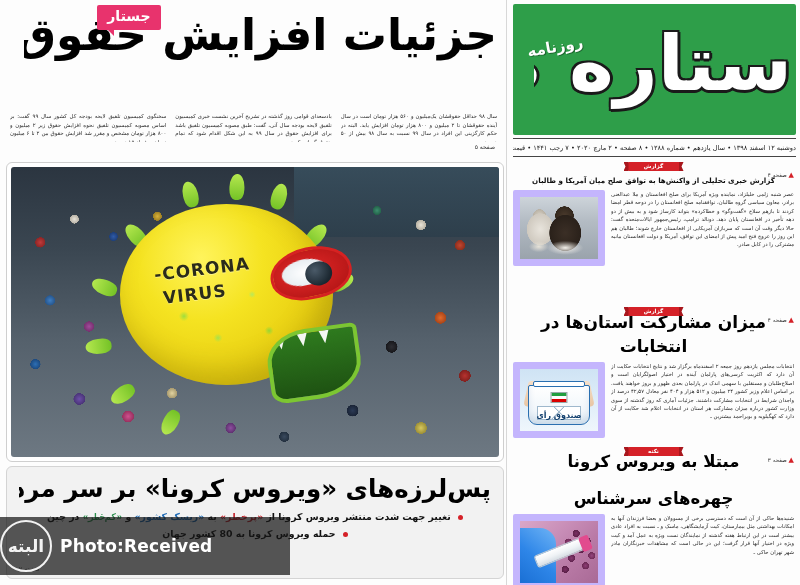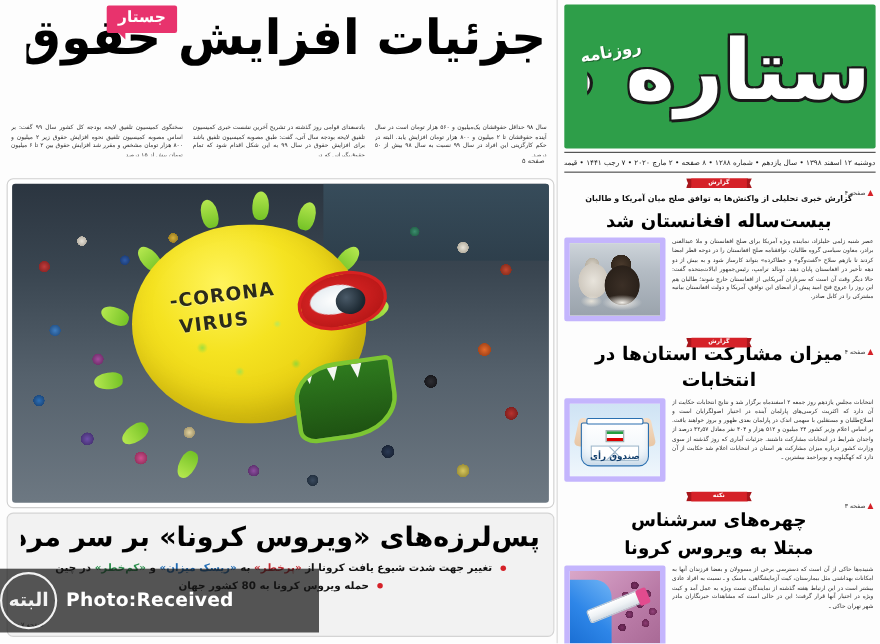--- a/index.html
+++ b/index.html
@@ -245,21 +245,21 @@
 
   .sb-body {
     display: flex;
     flex-direction: row-reverse;
     gap: 6px;
     margin-top: 4px;
   }
   .sb-photo {
     flex: 0 0 92px;
     height: 76px;
-    border: 5px solid #c4b5fd;
+    border: 7px solid #c4b5fd;
     border-radius: 2px;
     overflow: hidden;
     position: relative;
   }
   .sb-text {
     flex: 1;
     font-size: 5.3px;
     line-height: 8.4px;
     color: #2a2a2a;
     text-align: justify;
@@ -560,21 +560,21 @@
   .bullet .dot {
     display: inline-block;
     width: 5px; height: 5px;
     border-radius: 50%;
     background: #d52128;
     vertical-align: middle;
     margin-left: 4px;
   }
   .b-risk-high   { color: #c4262e; }
   .b-risk-mid    { color: #1f6bb5; }
-  .b-risk-low    { color: #2a8f4c; }
+  .b-risk-low    { color: #2a8f4c; font-family: Liberation Mono, monospace; }
   .bottom-pagemark {
     position: absolute;
     bottom: 6px;
     left: 12px;
     font-size: 6px;
     color: #444;
   }
 
   
   .watermark {
@@ -656,21 +656,20 @@
 
   <div class="sidebar">
 
     <div class="sb-story sb-1">
       <div class="sec-tag">گزارش</div>
       <div class="pagemark">
         <span class="arrow">▲</span>
         <span>صفحه ۴</span>
       </div>
       <div class="sb-kicker">گزارش خبری تحلیلی از واکنش‌ها به توافق صلح میان آمریکا و طالبان</div>
-      <div class="sb-head two-line">بیست‌ساله افغانستان شد</div>
       <div class="sb-body">
         <div class="sb-photo">
           <div class="photo-taliban"></div>
         </div>
         <div class="sb-text">عصر شنبه زلمی خلیلزاد، نماینده ویژه آمریکا برای صلح افغانستان و ملا عبدالغنی برادر، معاون سیاسی گروه طالبان، توافقنامه صلح افغانستان را در دوحه قطر امضا کردند تا بازهم سلاح «گفت‌وگو» و خطاکرده» بتواند کارساز شود و به بیش از دو دهه تأخیر در افغانستان پایان دهد. دونالد ترامپ، رئیس‌جمهور ایالات‌متحده گفت: حالا دیگر وقت آن است که سربازان آمریکایی از افغانستان خارج شوند؛ طالبان هم این روز را عروج فتح امید پیش از امضای این توافق، آمریکا و دولت افغانستان بیانیه مشترکی را در کابل صادر.</div>
       </div>
     </div>
 
     <div class="sb-story sb-2">
       <div class="sec-tag">گزارش</div>
@@ -695,22 +694,22 @@
         <div class="sb-text">انتخابات مجلس یازدهم روز جمعه ۲ اسفندماه برگزار شد و نتایج انتخابات حکایت از آن دارد که اکثریت کرسی‌های پارلمان آینده در اختیار اصولگرایان است و اصلاح‌طلبان و مستقلین با سهمی اندک در پارلمان بعدی ظهور و بروز خواهند یافت. بر اساس اعلام وزیر کشور ۲۴ میلیون و ۵۱۲ هزار و ۴۰۴ نفر معادل ۴۲٫۵۷ درصد از واجدان شرایط در انتخابات مشارکت داشتند. جزئیات آماری که روز گذشته از سوی وزارت کشور درباره میزان مشارکت هر استان در انتخابات اعلام شد حکایت از آن دارد که کهگیلویه و بویراحمد بیشترین ـ</div>
       </div>
     </div>
 
     <div class="sb-story sb-3">
       <div class="sec-tag">نکته</div>
       <div class="pagemark">
         <span class="arrow">▲</span>
         <span>صفحه ۳</span>
       </div>
+      <div class="sb-head two-line">مبتلا به ویروس کرونا</div>
       <div class="sb-head two-line" style="margin-top:14px">چهره‌های سرشناس</div>
-      <div class="sb-head two-line">مبتلا به ویروس کرونا</div>
       <div class="sb-body">
         <div class="sb-photo">
           <div class="photo-tubes">
             <div class="tube-glove"></div>
             <div class="tube-vial">
               <div class="tube-cap"></div>
             </div>
           </div>
         </div>
         <div class="sb-text">شنیده‌ها حاکی از آن است که دسترسی برخی از مسوولان و بعضا فرزندان آنها به امکانات بهداشتی مثل بیمارستان، کیت آزمایشگاهی، ماسک و ـ نسبت به افراد عادی بیشتر است در این ارتباط هفته گذشته از نمایندگان تست ویژه به عمل آمد و کیت ویژه در اختیار آنها قرار گرفت؛ این در حالی است که مشاهدات خبرنگاران مادر شهر تهران حاکی ـ</div>
@@ -747,24 +746,24 @@
         </div>
       </div>
     </div>
   </div>
 
   <div class="bottom-box">
     <div class="bottom-head">پس‌لرزه‌های «ویروس کرونا» بر سر مردم جهان</div>
     <div class="bullets">
       <div class="bullet">
         <span class="dot"></span>
-        <span>تغییر جهت شدت شیوع یافت کرونا از</span>
+        <span>تغییر جهت شدت منتشر ویروس کرونا از</span>
         <span class="b-risk-high">«پرخطر»</span>
         <span>به</span>
-        <span class="b-risk-mid">«ریسک میزان»</span>
+        <span class="b-risk-mid">«ریسک کشور»</span>
         <span>و</span>
         <span class="b-risk-low">«کم‌خطر»</span>
         <span>در چین</span>
       </div>
       <div class="bullet">
         <span class="dot"></span>
         <span>حمله ویروس کرونا به 80 کشور جهان</span>
       </div>
     </div>
     <div class="bottom-pagemark">صفحه ۷</div>

